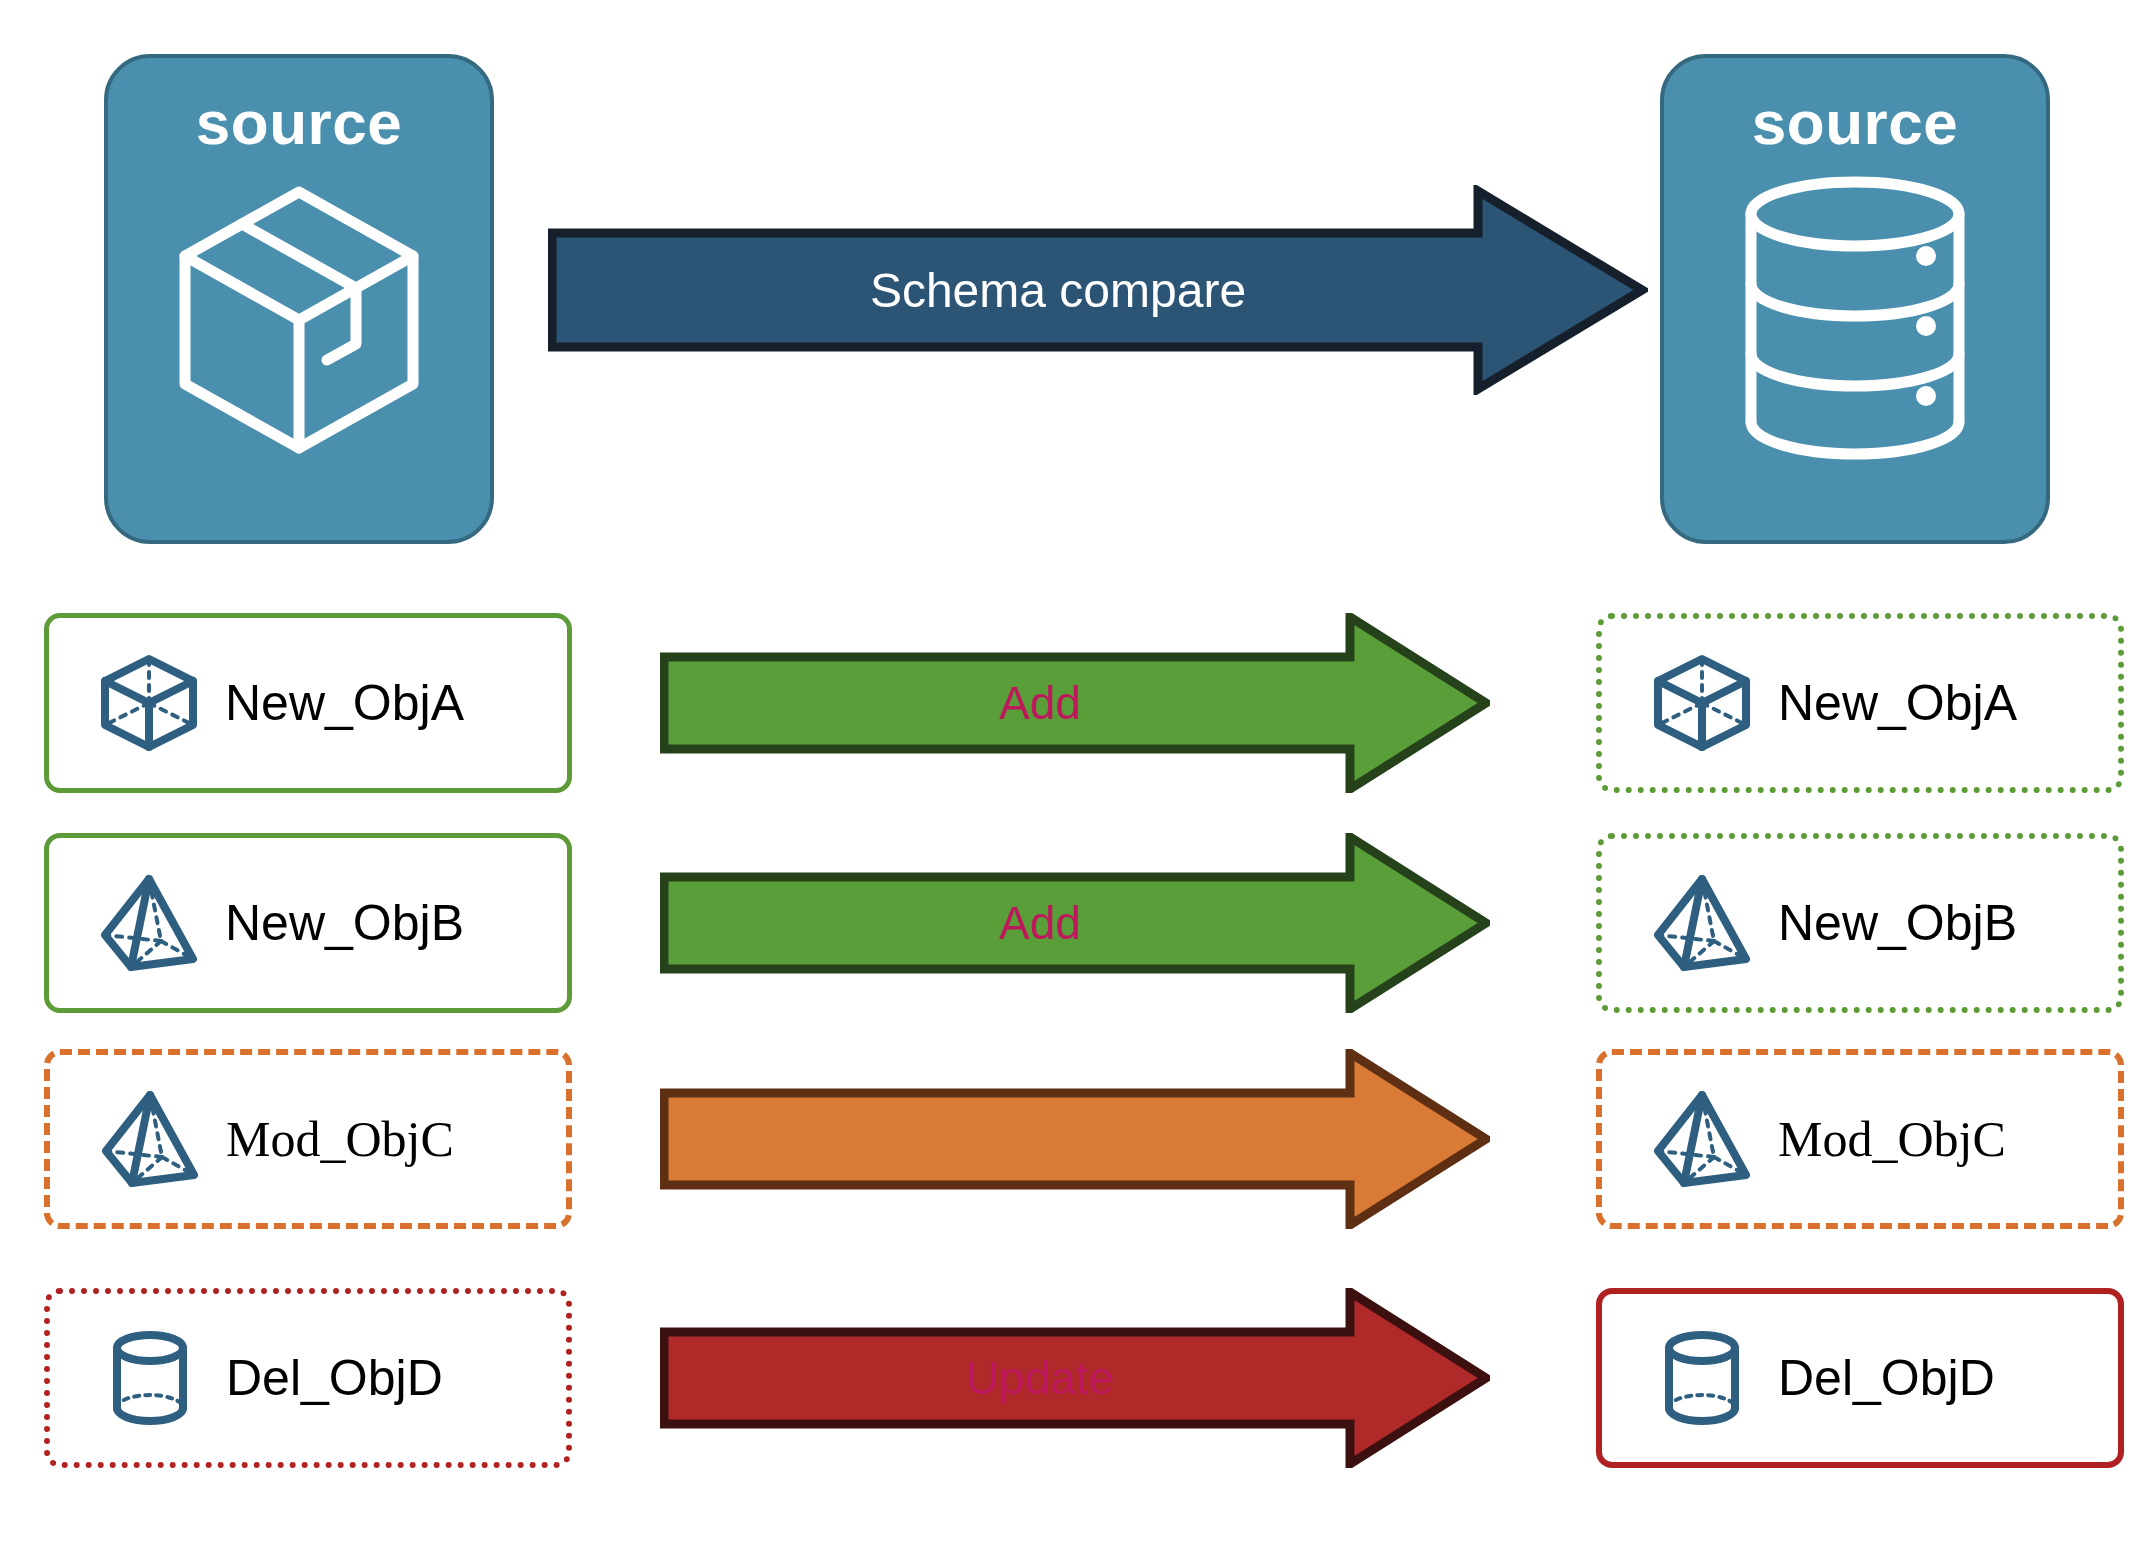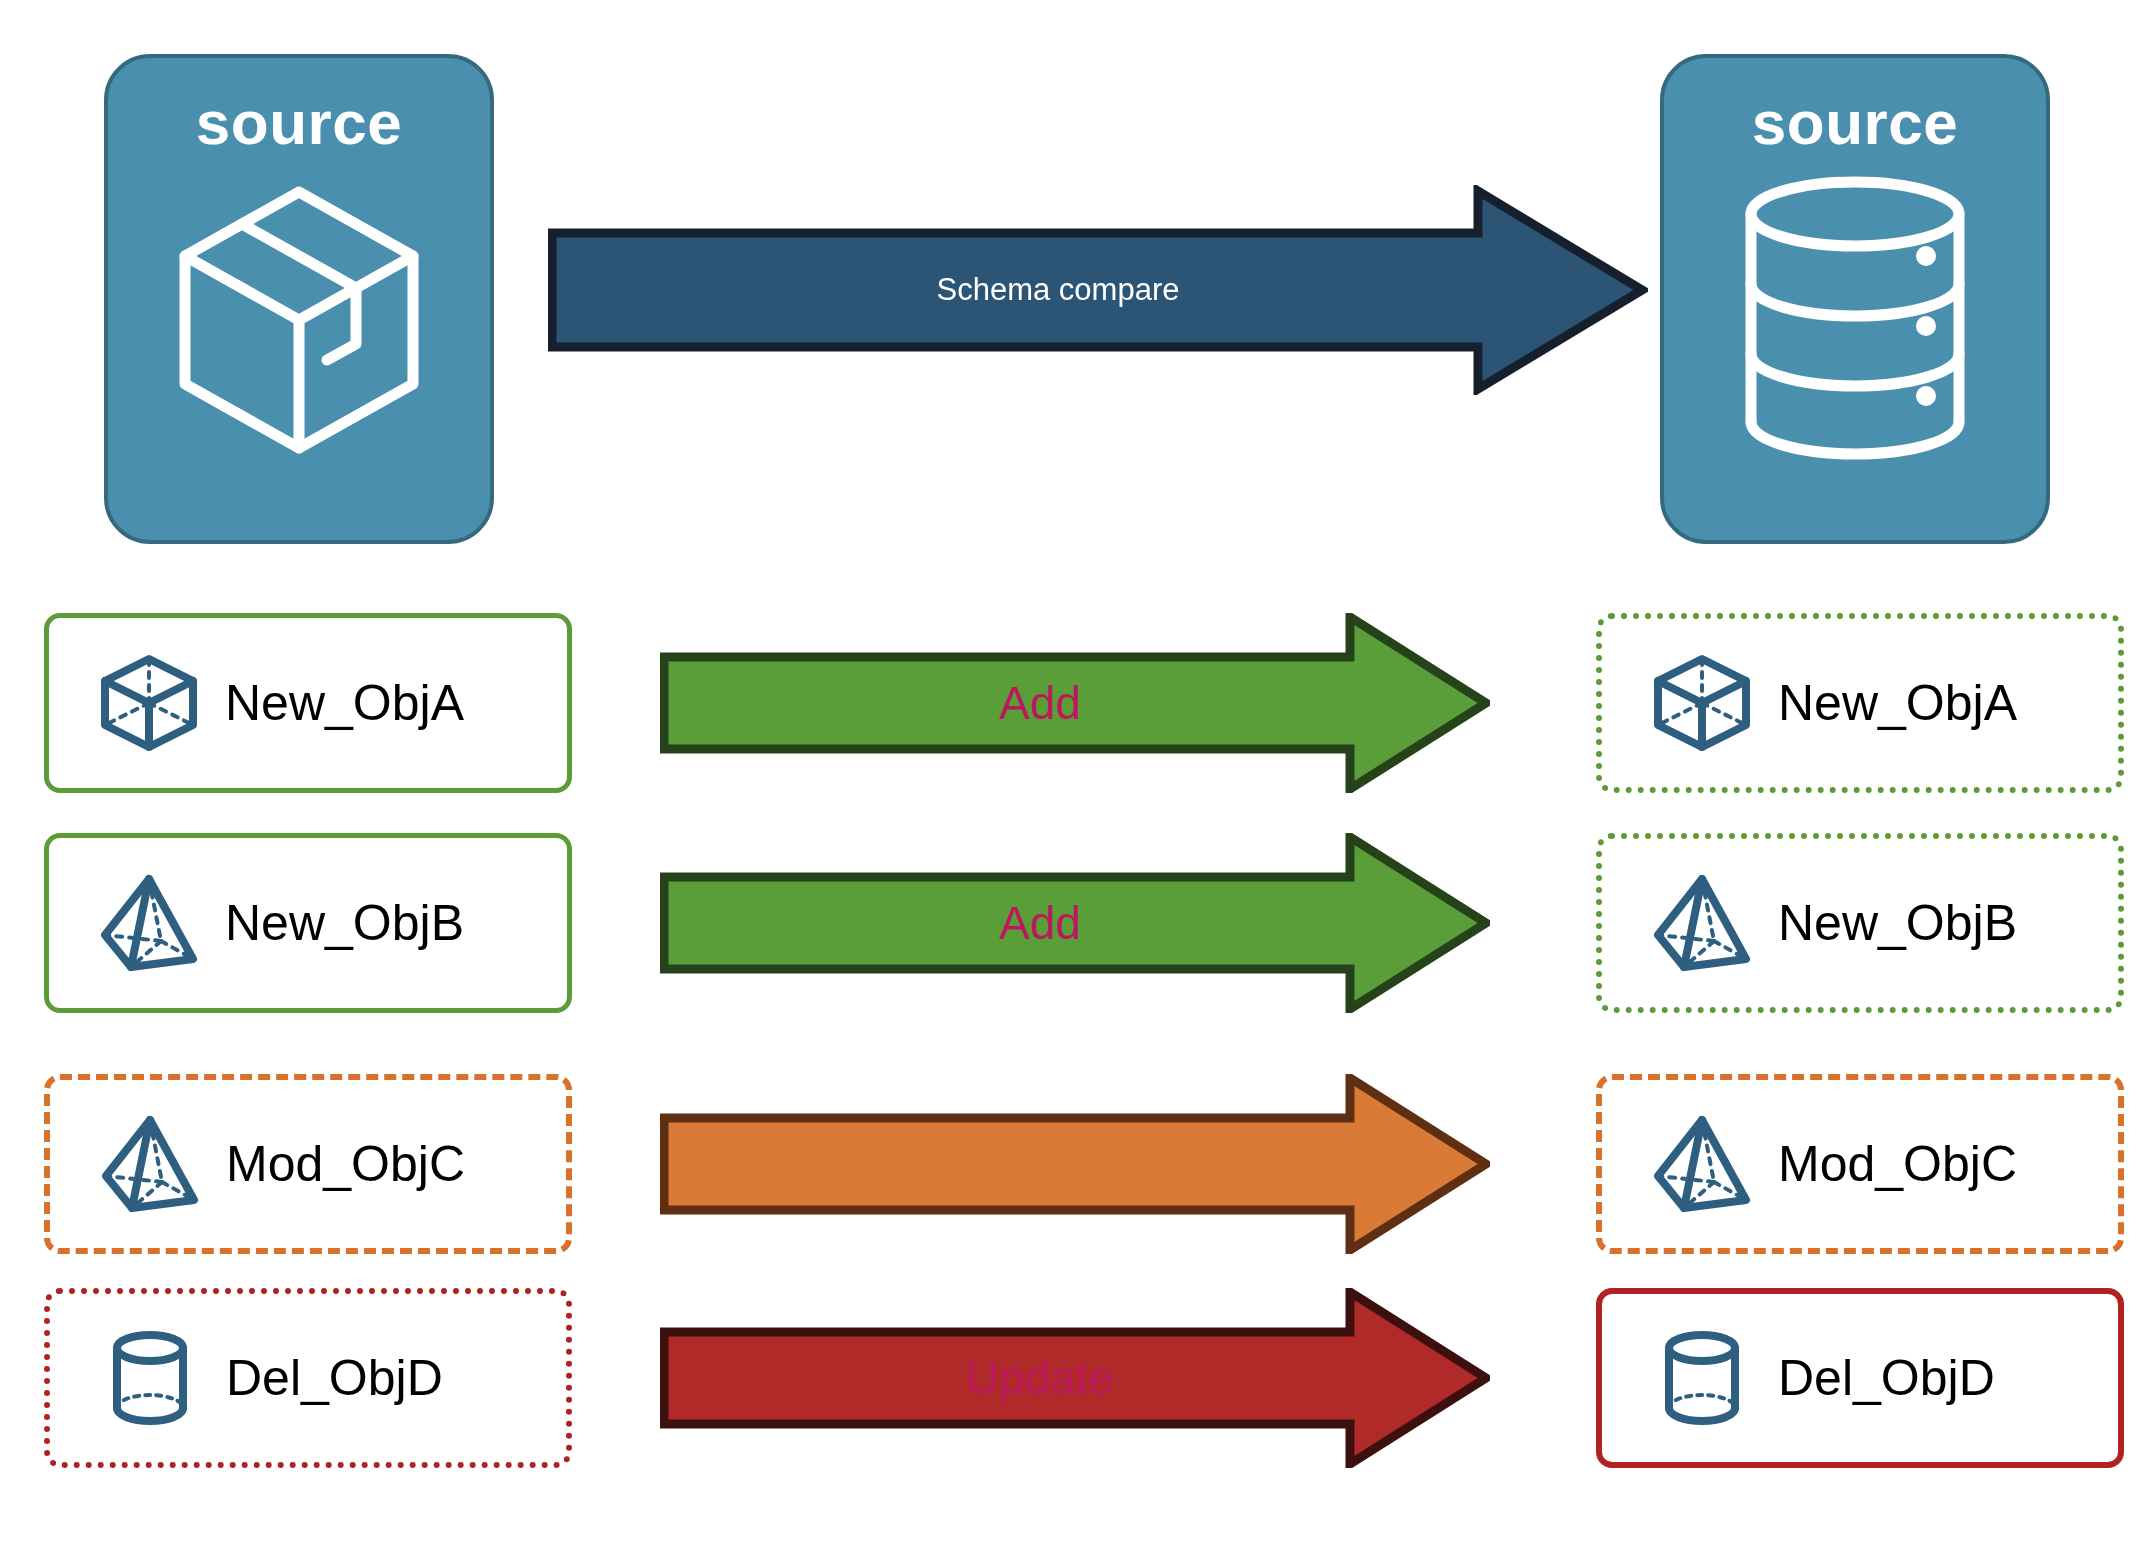--- a/index.html
+++ b/index.html
@@ -58,21 +58,21 @@
   #schema-arrow-label {
     position: absolute;
     left: 548px;
     top: 185px;
     width: 1020px;
     height: 210px;
     display: flex;
     align-items: center;
     justify-content: center;
     color: #ffffff;
-    font-size: 31px;
+    font-size: 48px;
     pointer-events: none;
   }
 
   
   .row {
     position: absolute;
     left: 0;
     width: 2150px;
     height: 180px;
   }
@@ -253,21 +253,21 @@
             <path d="M64 70 L8 64"></path>
             <path d="M64 70 L96 88"></path>
             <path d="M64 70 L34 96"></path>
           </g>
         </svg>
       </span>
       <span class="card-label">New_ObjB</span>
     </div>
   </div>
 
-  <div class="row" style="top:1074px;">
+  <div class="row" style="top:1049px;font-family:Liberation Serif, serif;">
 
     <div class="card card-left b-dashed-orange">
       <span class="card-icon">
         <svg width="104" height="104" viewBox="0 0 104 104">
           <g fill="none" stroke="#2f5f80" stroke-width="8" stroke-linejoin="round" stroke-linecap="round">
             <path d="M52 8 L96 88 L34 96 Z"></path>
             <path d="M52 8 L8 64 L34 96"></path>
           </g>
           <g fill="none" stroke="#2f5f80" stroke-width="4" stroke-dasharray="6 7" stroke-linecap="round">
             <path d="M52 8 L64 70"></path>

